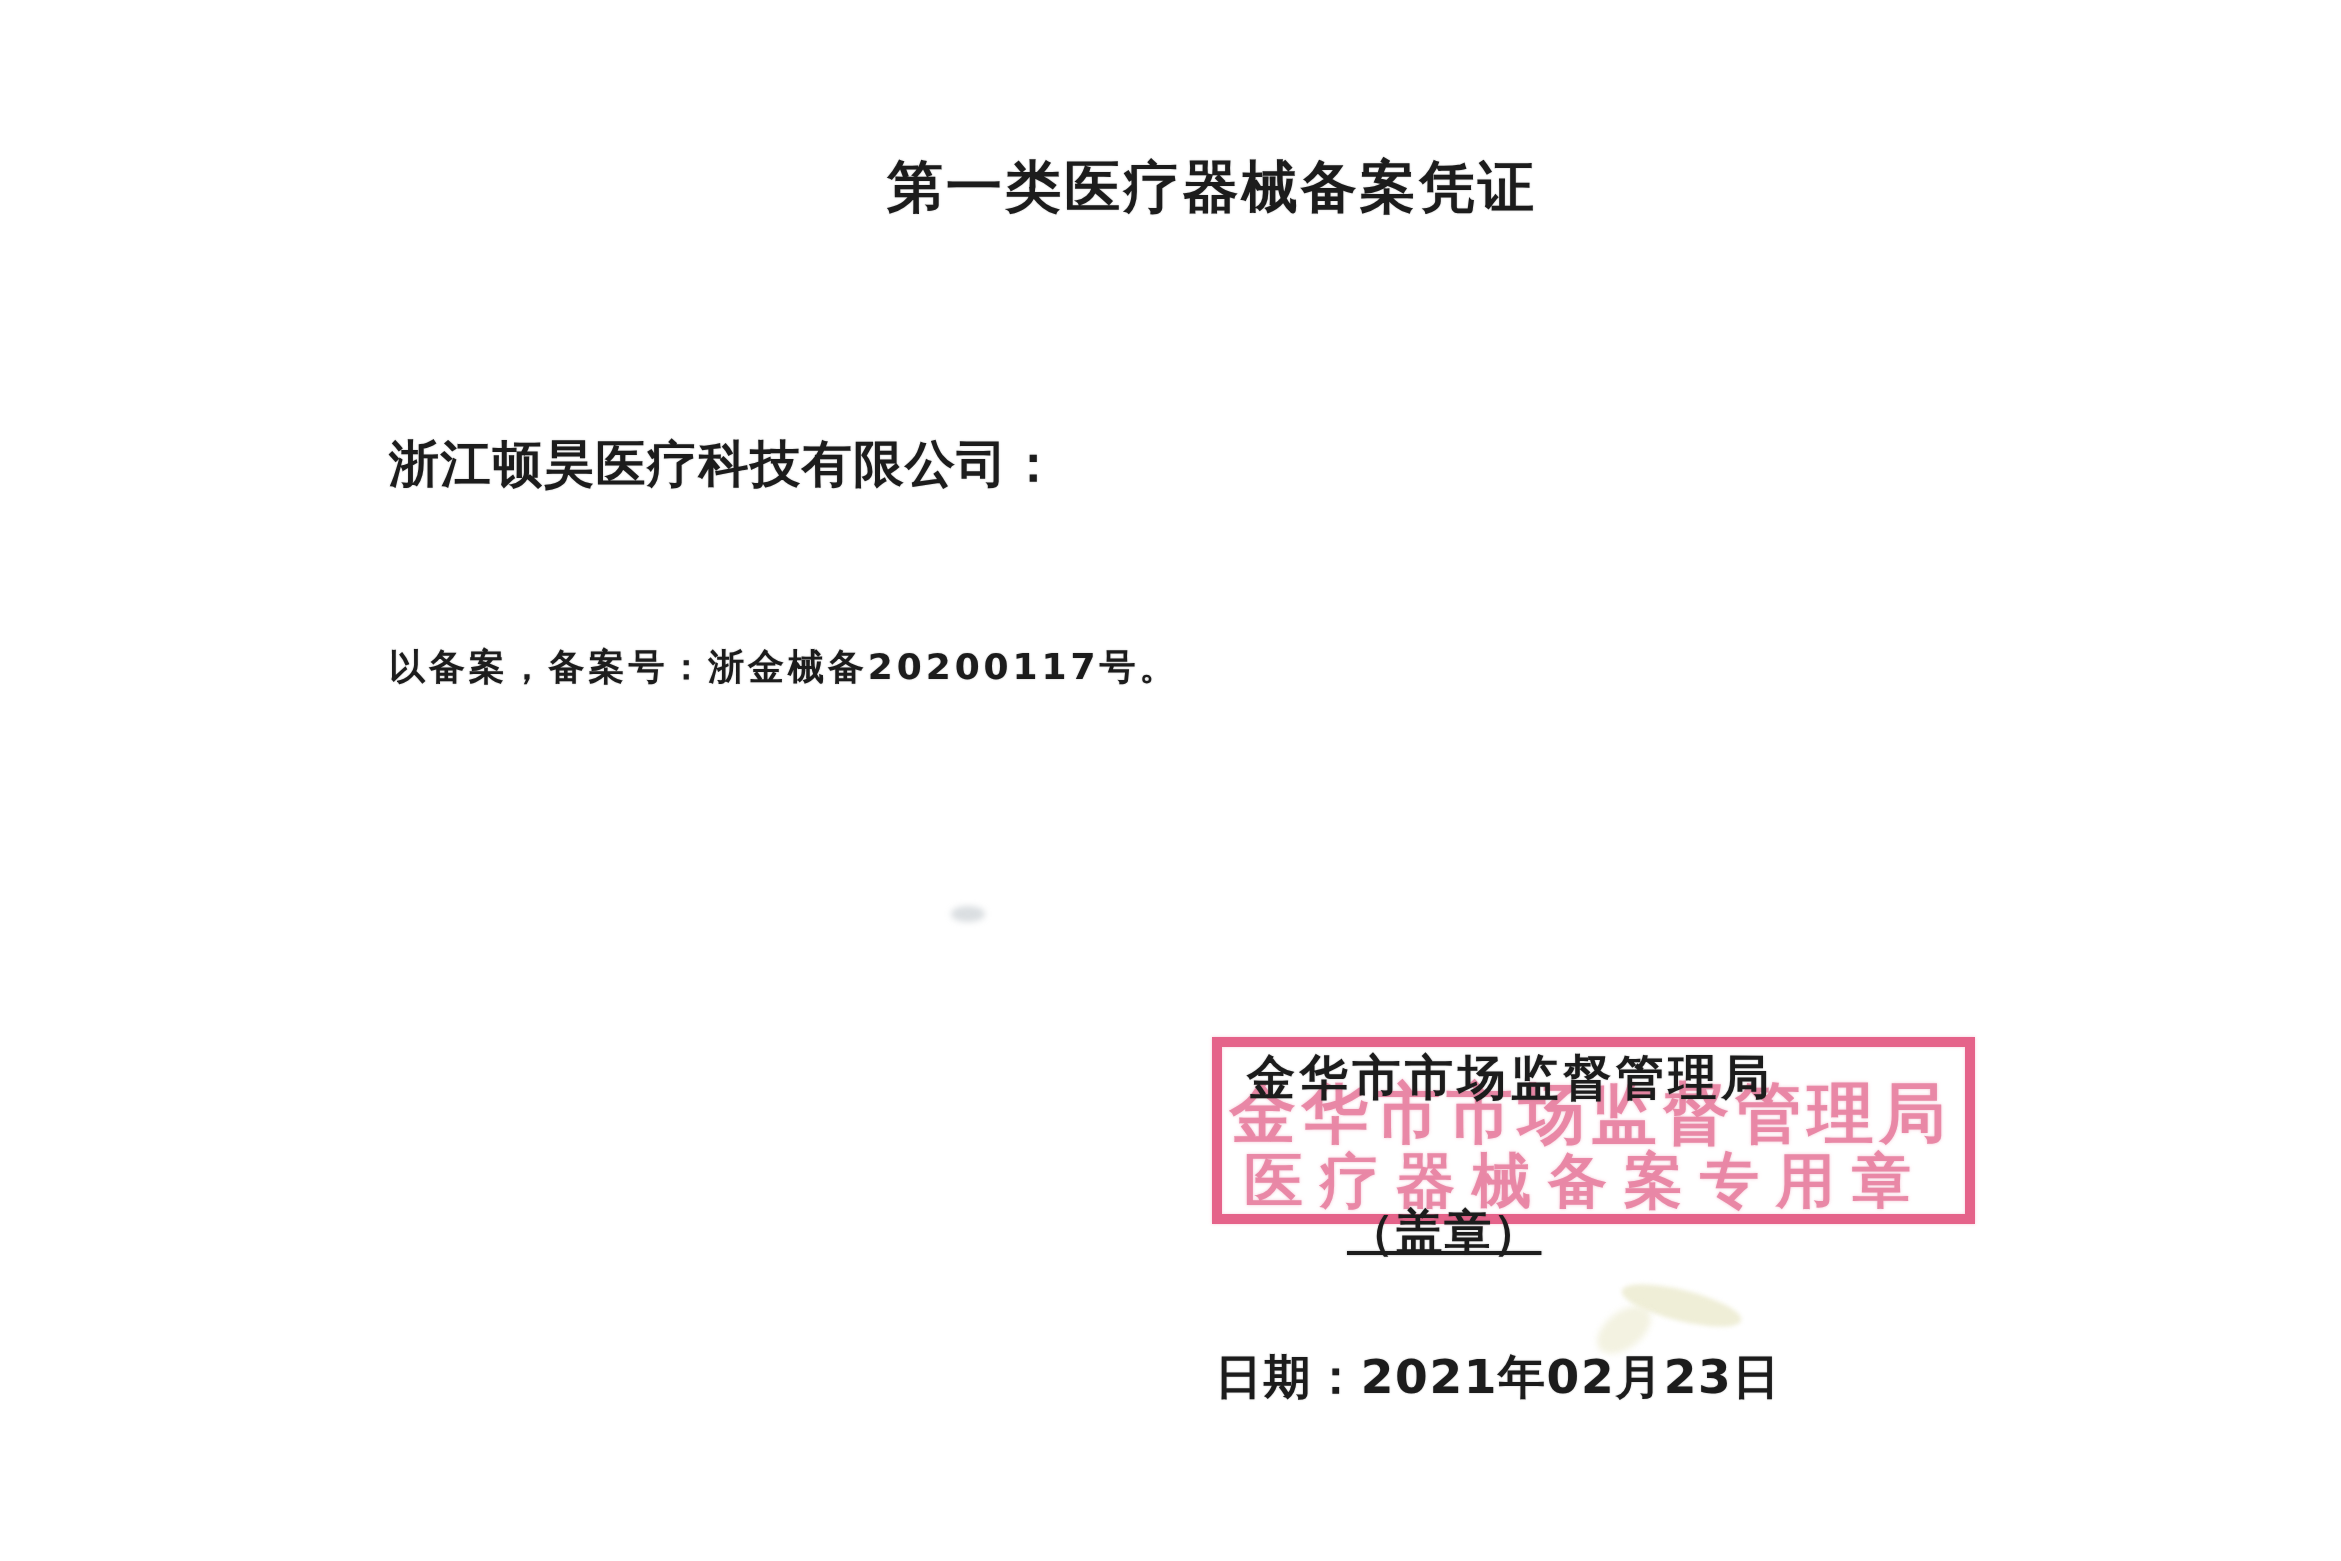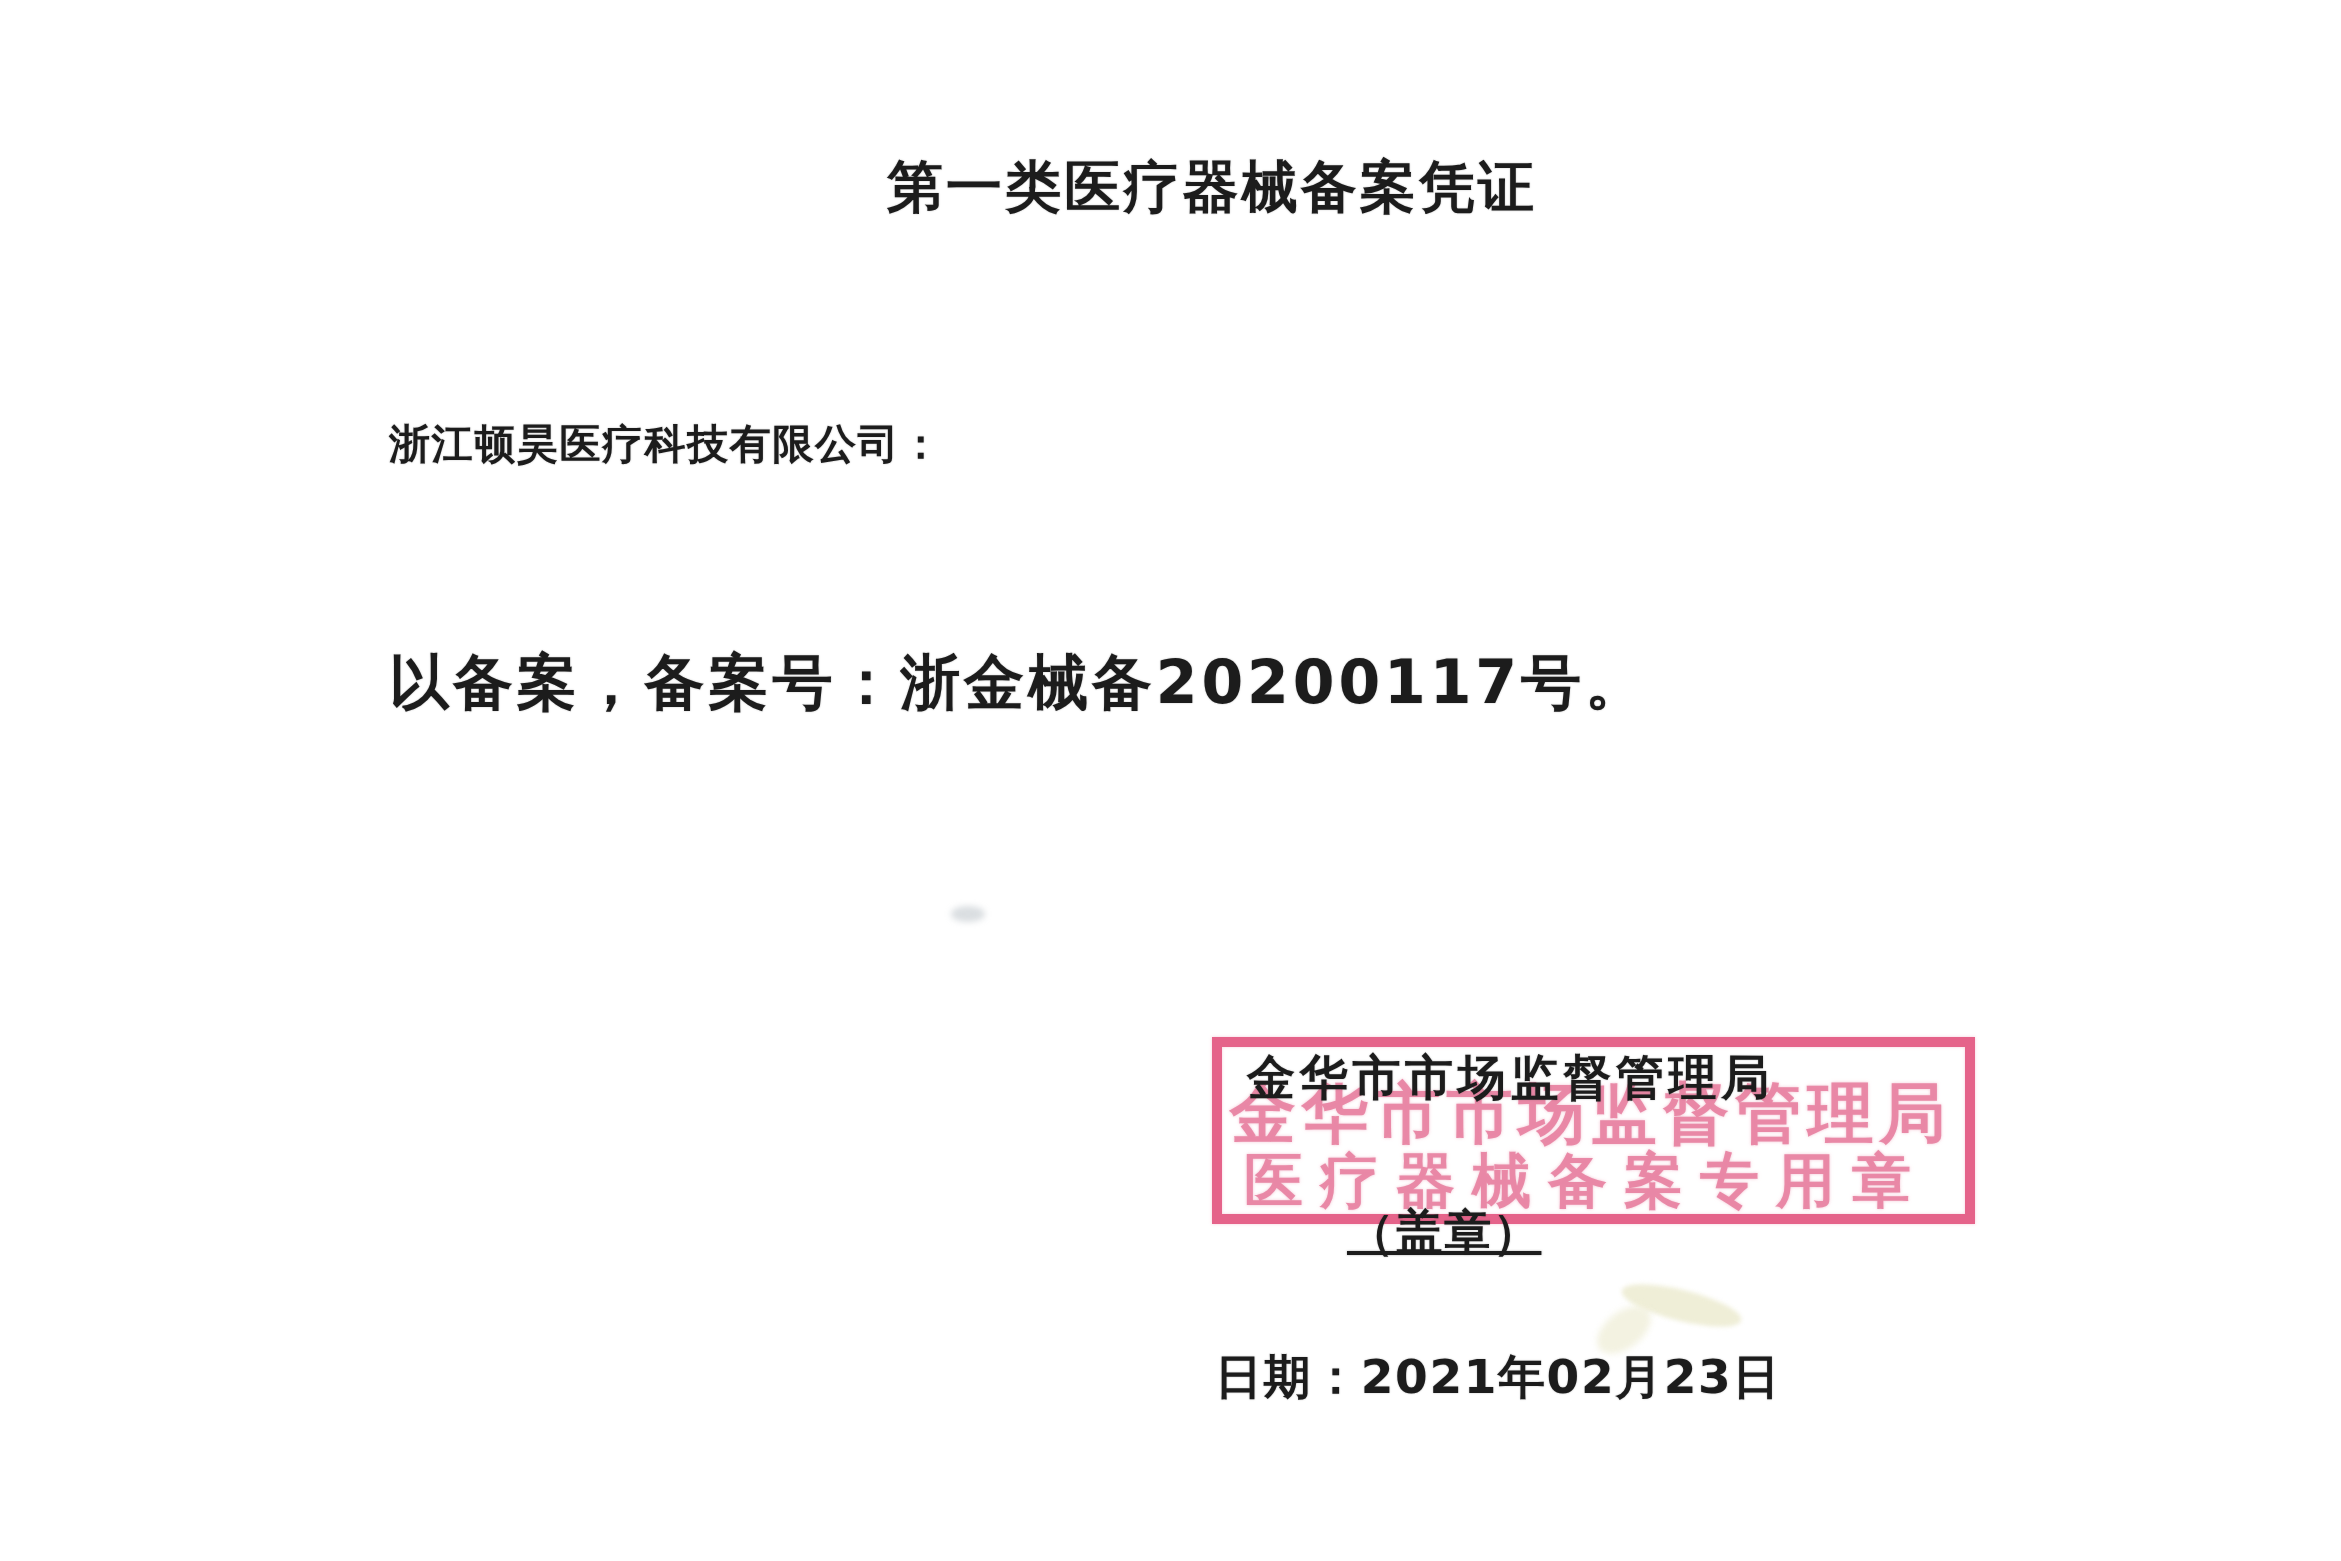--- a/index.html
+++ b/index.html
@@ -25,35 +25,35 @@
     text-shadow: 0 0 1.6px rgba(40,40,40,0.38);
   }
   .title {
     left: 887px;
     top: 150px;
     font-size: 56px;
     letter-spacing: 3.1px;
   }
   .addressee {
     left: 389px;
-    top: 417px;
-    font-size: 41px;
+    top: 431px;
+    font-size: 50px;
     letter-spacing: 1.6px;
     font-family: Liberation Serif, serif;
   }
   .body-line1 {
     left: 472px;
     top: 556px;
     font-size: 47px;
     letter-spacing: 3.9px;
   }
   .body-line2 {
     left: 389px;
     top: 643px;
-    font-size: 60px;
+    font-size: 36px;
     letter-spacing: 3.9px;
   }
   .date-line {
     left: 1187px;
     top: 1346px;
     font-size: 47px;
     letter-spacing: 1.6px;
     margin-left: 28px;
   }
   

